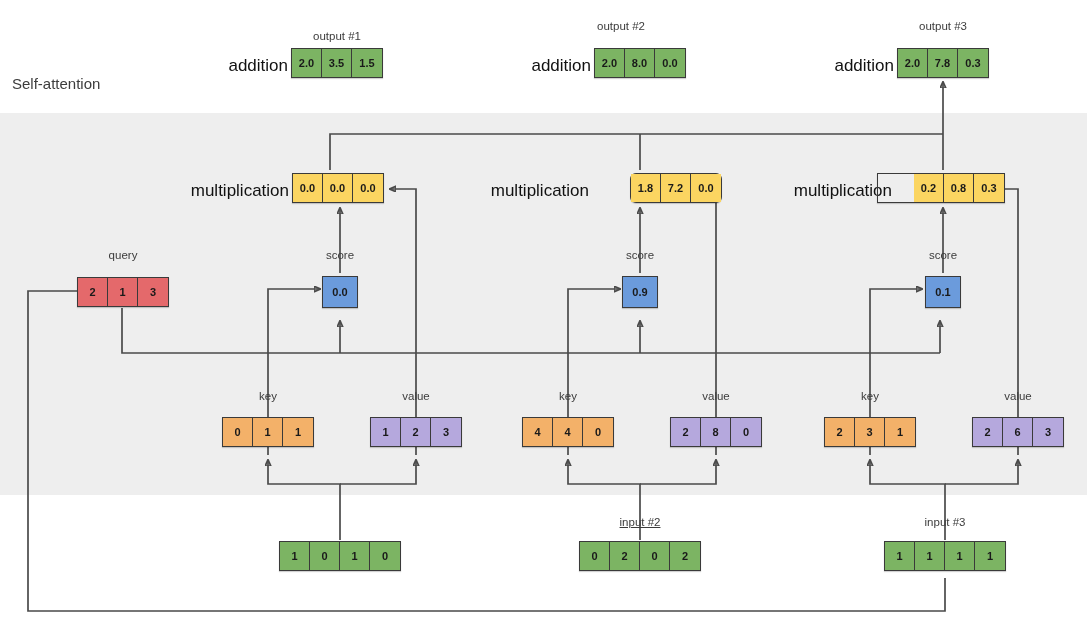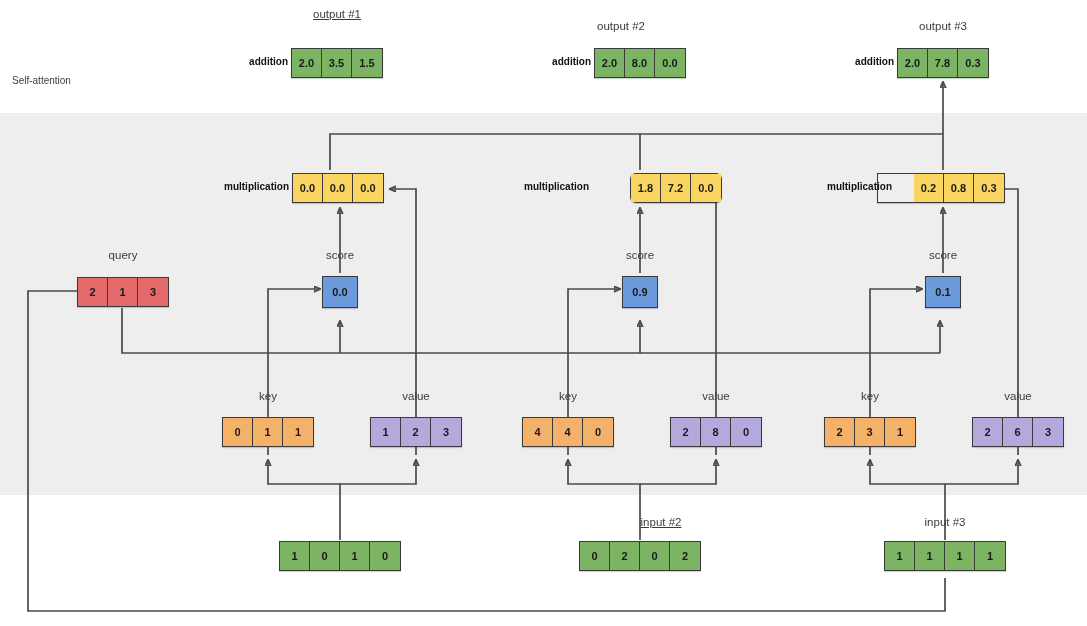--- a/index.html
+++ b/index.html
@@ -12,40 +12,40 @@
   #stage{position:absolute;left:0;top:0;width:1087px;height:626px;}
 
   
   .band{
     position:absolute;left:0;width:1087px;
     background:#eeeeee;
   }
 
   .section-label{
     position:absolute;
-    font-size:10px;
+    font-size:15px;
     color:#3c3c3c;
     white-space:nowrap;
   }
 
   
   .cap{
     position:absolute;
     font-size:11.5px;
     color:#3c3c3c;
     white-space:nowrap;
     text-align:center;
     transform:translateX(-50%);
   }
 
   
   .oplabel{
     position:absolute;
-    font-size:10px;
-    font-weight:bold;
+    font-size:17px;
+    font-weight:normal;
     color:#111;
     white-space:nowrap;
     text-align:left;
     transform:translateX(-100%);
   }
 
   
   .vec{
     position:absolute;
     display:flex;
@@ -121,21 +121,21 @@
     <path d="M943,134 L943,82" marker-end="url(#ah)"></path>
 
     <path d="M340,540 L340,484 L268,484 L268,460" marker-end="url(#ah)"></path>
     <path d="M340,484 L416,484 L416,460" marker-end="url(#ah)"></path>
     <path d="M640,540 L640,484 L568,484 L568,460" marker-end="url(#ah)"></path>
     <path d="M640,484 L716,484 L716,460" marker-end="url(#ah)"></path>
     <path d="M945,540 L945,484 L870,484 L870,460" marker-end="url(#ah)"></path>
     <path d="M945,484 L1018,484 L1018,460" marker-end="url(#ah)"></path>
   </svg>
 
-  <div class="cap" style="left:337px;top:8px;text-decoration:underline;">output #1</div>
+  <div class="cap" style="left:337px;top:30px;">output #1</div>
   <div class="oplabel" style="left:288px;top:56px;">addition</div>
   <div class="vec green" style="left:337px;top:48px;">
     <div class="cell">2.0</div>
     <div class="cell">3.5</div>
     <div class="cell">1.5</div>
   </div>
 
   <div class="cap" style="left:621px;top:20px;">output #2</div>
   <div class="oplabel" style="left:591px;top:56px;">addition</div>
   <div class="vec green" style="left:640px;top:48px;">
@@ -238,21 +238,21 @@
   </div>
 
   <div class="cap" style="left:340px;top:516px;margin-top:24px;">input #1</div>
   <div class="vec green" style="left:340px;top:541px;">
     <div class="cell">1</div>
     <div class="cell">0</div>
     <div class="cell">1</div>
     <div class="cell">0</div>
   </div>
 
-  <div class="cap" style="left:661px;top:516px;text-decoration:underline;">input #2</div>
+  <div class="cap" style="left:640px;top:516px;text-decoration:underline;">input #2</div>
   <div class="vec green" style="left:640px;top:541px;">
     <div class="cell">0</div>
     <div class="cell">2</div>
     <div class="cell">0</div>
     <div class="cell">2</div>
   </div>
 
   <div class="cap" style="left:945px;top:516px;">input #3</div>
   <div class="vec green" style="left:945px;top:541px;">
     <div class="cell">1</div>

